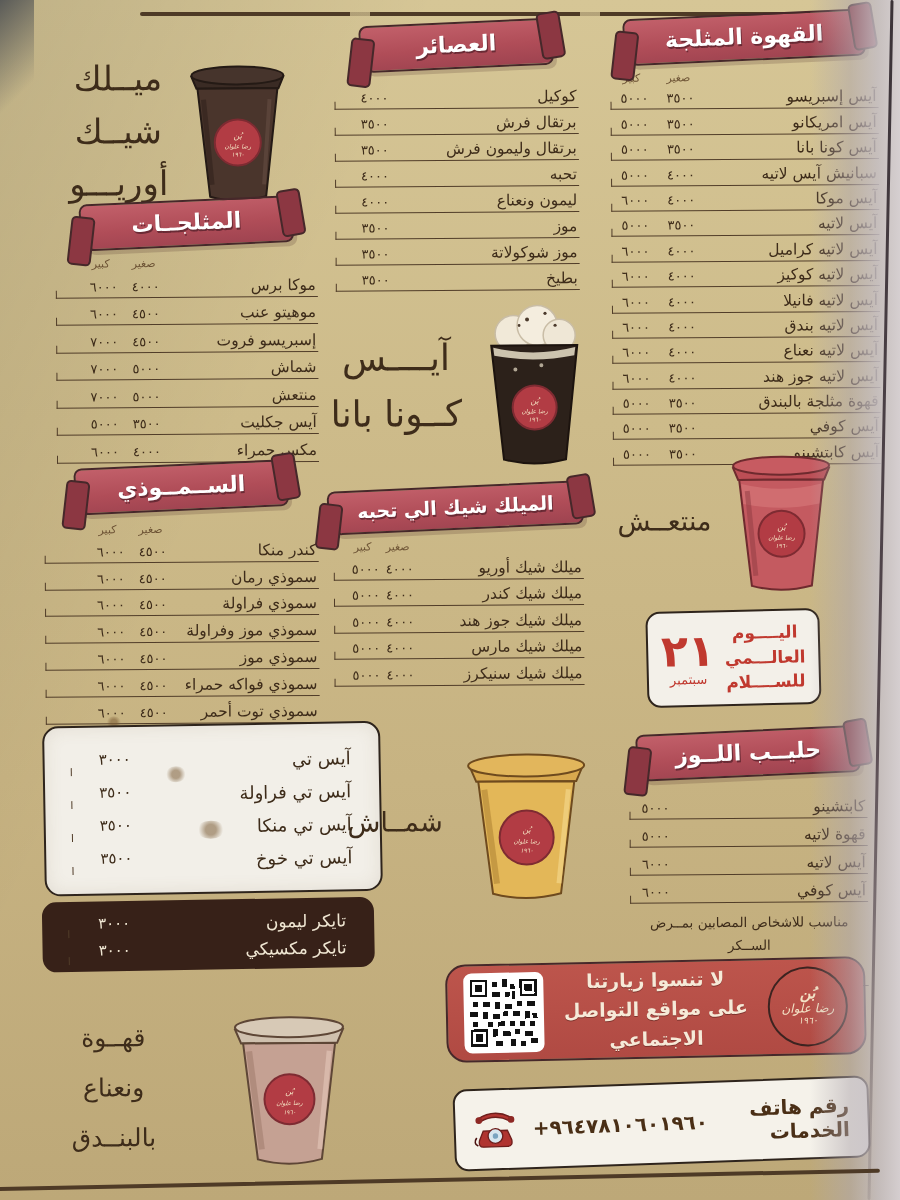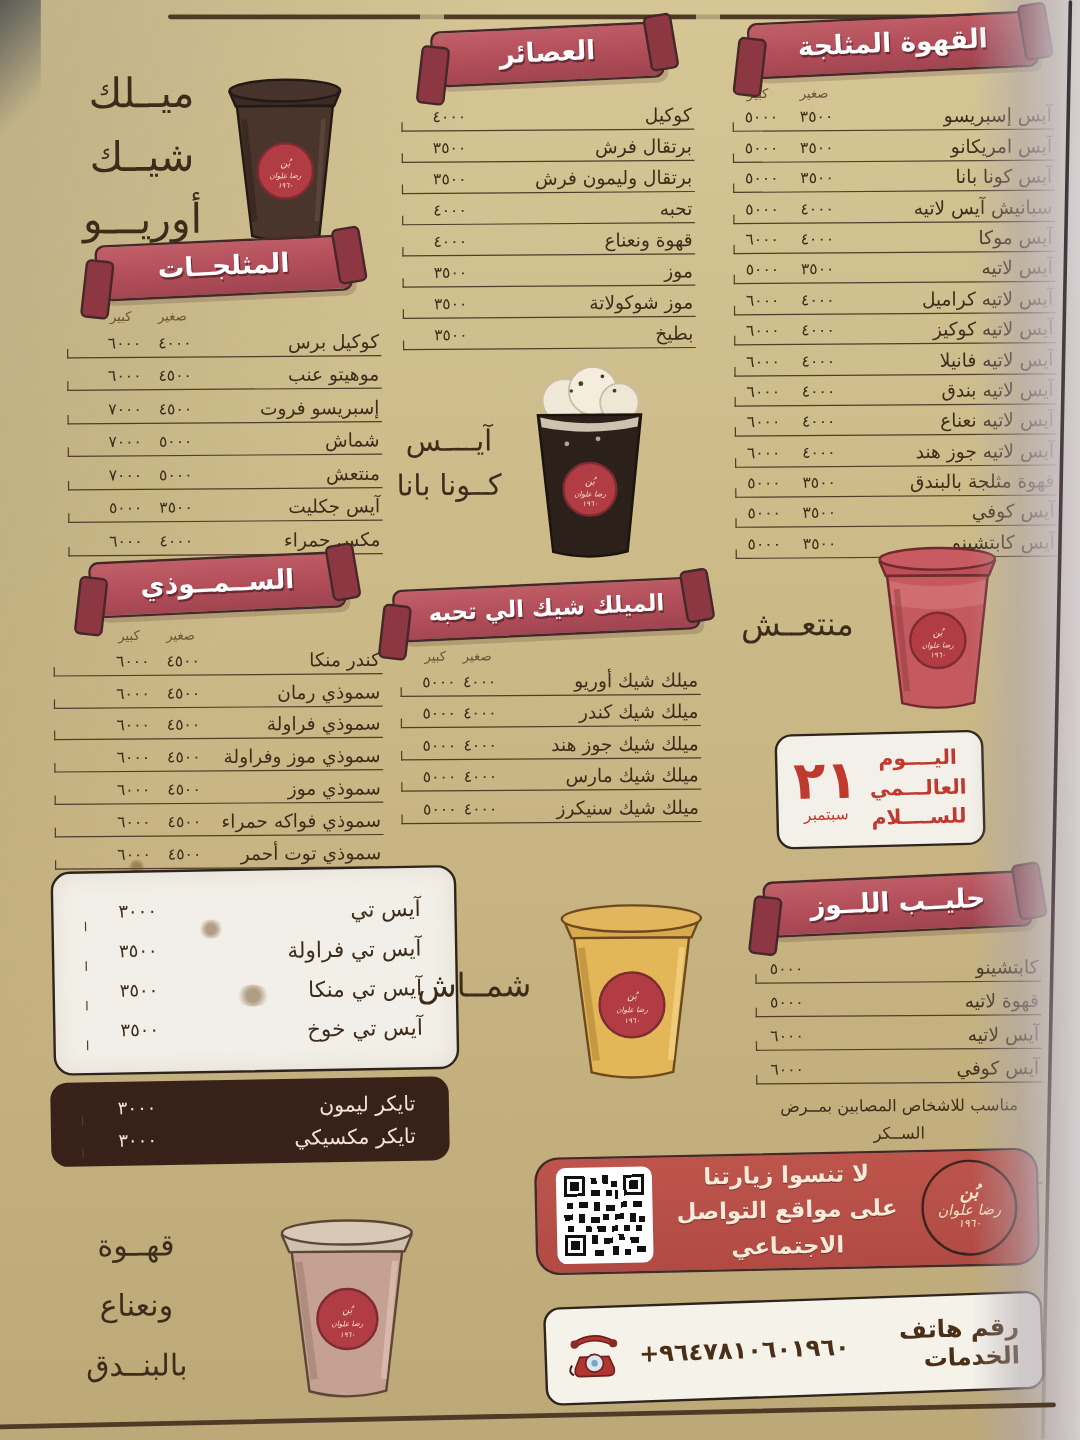--- a/index.html
+++ b/index.html
@@ -202,21 +202,21 @@
           </div>
           <div class="row">
             <span class="nm">برتقال وليمون فرش</span>
             <span class="pr single">٣٥٠٠</span>
           </div>
           <div class="row">
             <span class="nm">تحبه</span>
             <span class="pr single">٤٠٠٠</span>
           </div>
           <div class="row">
-            <span class="nm">قهوة ونعناع</span>
+            <span class="nm">ليمون ونعناع</span>
             <span class="pr single">٤٠٠٠</span>
           </div>
           <div class="row">
             <span class="nm">موز</span>
             <span class="pr single">٣٥٠٠</span>
           </div>
           <div class="row">
             <span class="nm">موز شوكولاتة</span>
             <span class="pr single">٣٥٠٠</span>
           </div>
@@ -248,21 +248,21 @@
 
     <div class="sec sec-frozen" style="left:58px;top:198px;width:262px;">
       <div class="ribbon" style="width:190px;">المثلجــات</div>
       <div class="colheads" style="margin-top:8px;">
         <span class="colhead large">كبير</span>
         <span class="colhead small">صغير</span>
       </div>
       <div class="rows" style="margin-top:0;">
 
       <div class="row">
-            <span class="nm">كوكيل برس</span>
+            <span class="nm">موكا برس</span>
             <span class="pr small">٤٠٠٠</span>
             <span class="pr large">٦٠٠٠</span>
           </div>
           <div class="row">
             <span class="nm">موهيتو عنب</span>
             <span class="pr small">٤٥٠٠</span>
             <span class="pr large">٦٠٠٠</span>
           </div>
           <div class="row">
             <span class="nm">إسبريسو فروت</span>
@@ -303,21 +303,21 @@
           <circle cx="80" cy="26" r="1.6" fill="#4b3a2c"></circle>
         <path d="M16,46 L28,160 Q59,168 90,160 L102,46 Z" fill="#2c211a" stroke="#1c130e" stroke-width="2"></path>
         <path d="M18,48 Q59,58 100,48 L99,56 Q59,64 19,56 Z" fill="#e9dfc9" opacity=".85"></path>
         <circle cx="40" cy="70" r="2" fill="#e9dfc9" opacity=".7"></circle>
           <circle cx="66" cy="66" r="2" fill="#e9dfc9" opacity=".7"></circle>
         <circle cx="59" cy="108" r="22" fill="#b23c44" stroke="#7e2b32" stroke-width="2"></circle>
         <text x="59" y="104" text-anchor="middle" class="cup-logo-t1">بُن</text>
         <text x="59" y="114" text-anchor="middle" class="cup-logo-t2">رضا علوان</text>
         <text x="59" y="122" text-anchor="middle" class="cup-logo-t2">١٩٦٠</text>
       </svg>
-      <div class="lbl" style="font-size:24px;text-align:center;">
+      <div class="lbl" style="font-size:36px;text-align:center;">
         <div>آيــــس</div>
         <div>كــونا بانا</div>
       </div>
     </div>
 
     <div class="sec sec-smoothie" style="left:45px;top:462px;width:274px;">
       <div class="ribbon" style="width:190px;">الســمــوذي</div>
       <div class="colheads" style="margin-top:10px;">
         <span class="colhead large">كبير</span>
         <span class="colhead small">صغير</span>

